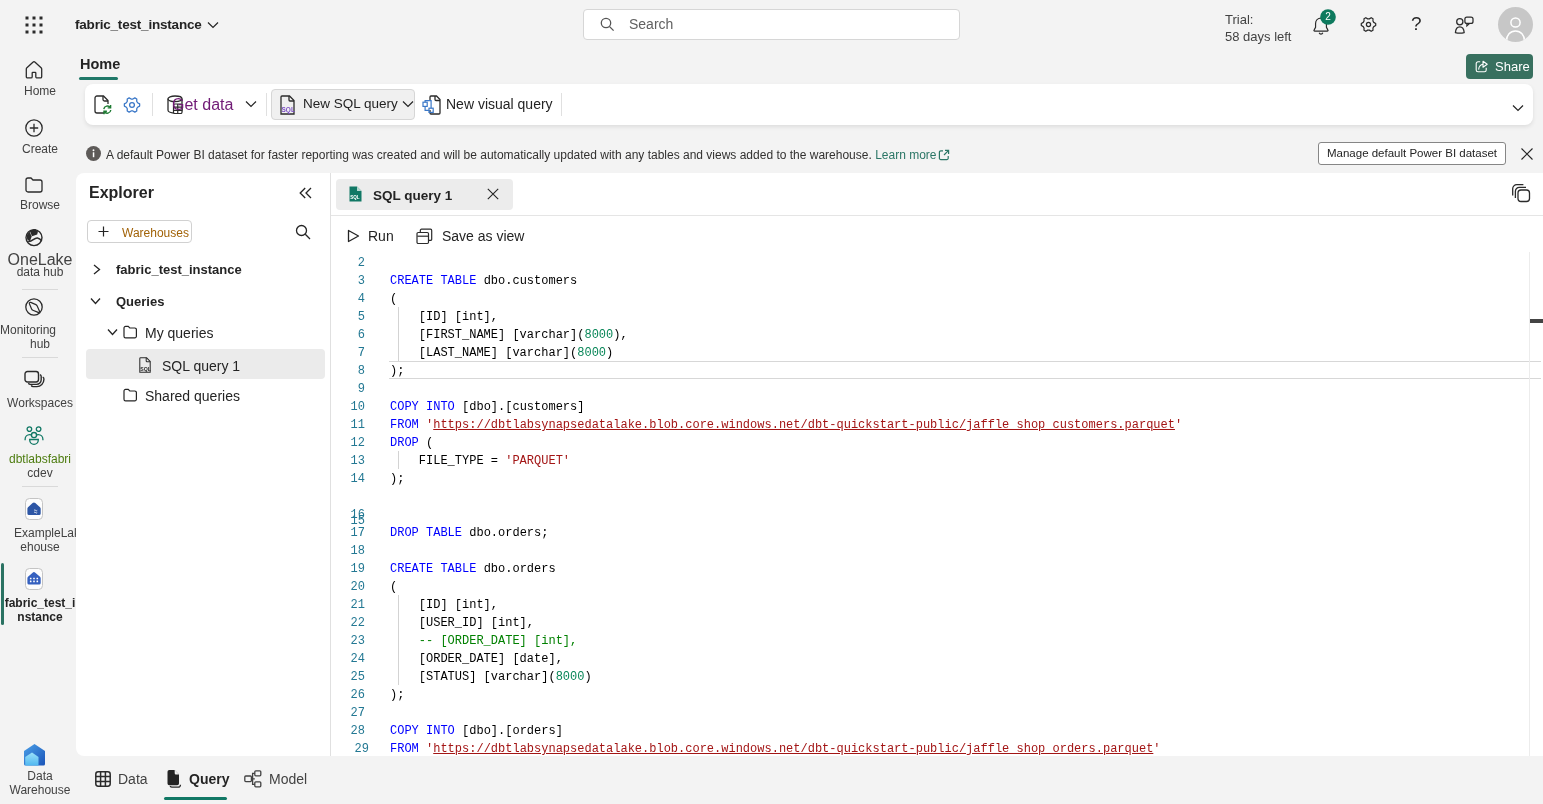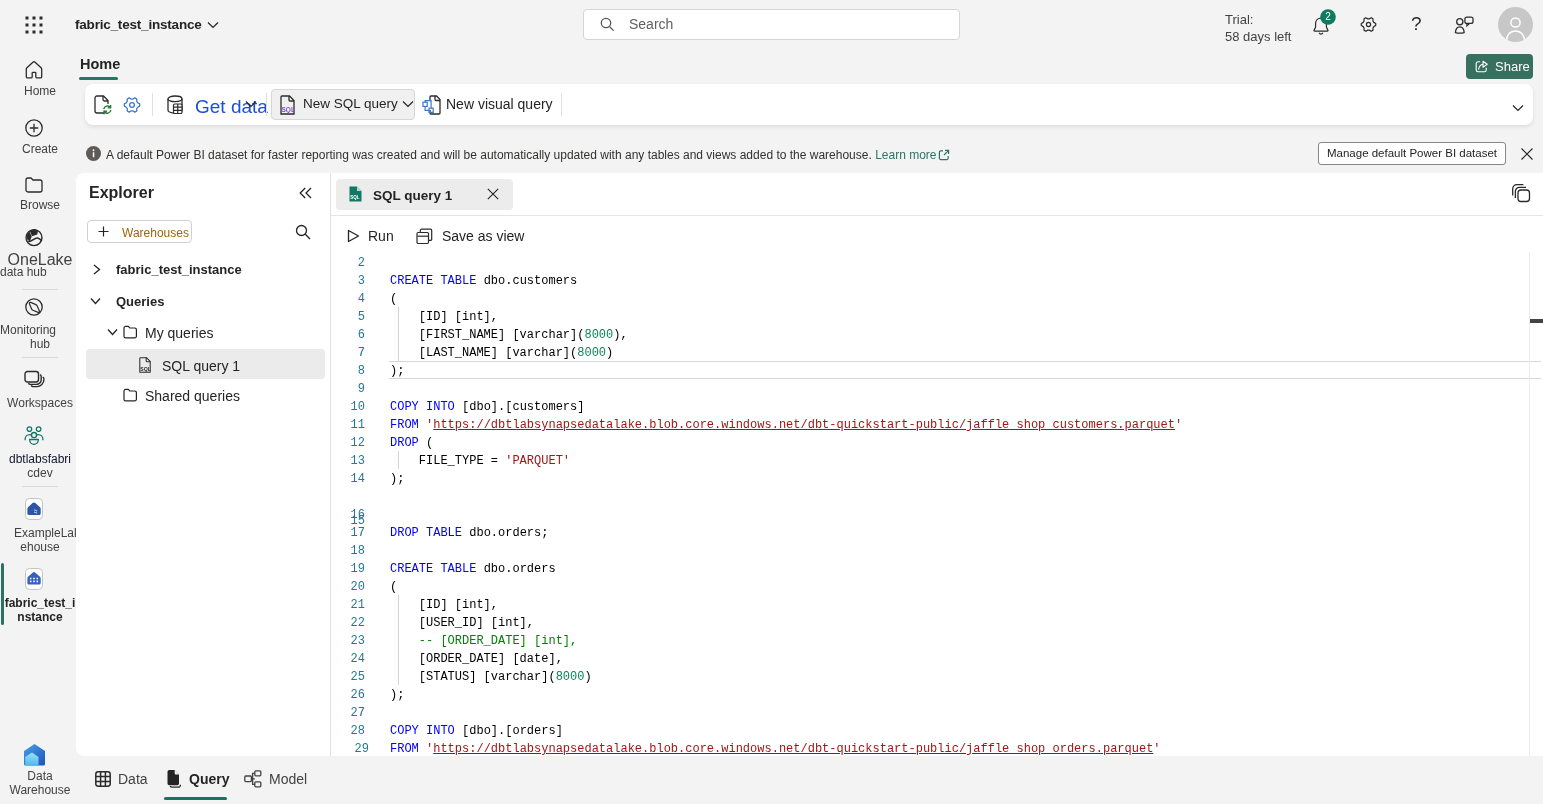--- a/index.html
+++ b/index.html
@@ -100,21 +100,21 @@
 <path d="M2 5 a2 2 0 0 1 2 -2 h3 l2 2 h7 a2 2 0 0 1 2 2 v8 a2 2 0 0 1 -2 2 H4 a2 2 0 0 1 -2 -2 z" fill="none" stroke="#2b2b2b" stroke-width="1.3"></path>
   </svg>
 <div class="txt" style="left:0;top:198px;width:80px;text-align:center;font-size:12px;font-weight:400;color:#424242">Browse</div>
 <svg style="left:24px;top:227px" width="20" height="20" viewBox="0 0 20 20">
 <circle cx="10" cy="10.6" r="8" fill="none" stroke="#2b2b2b" stroke-width="1.4"></circle>
 <path d="M5.6 3.4 L11.3 2 L14 4.5 L13.2 7.6 L8 9.3 Z" fill="#2b2b2b"></path>
 <path d="M2.6 8.2 L5.5 4.6 L7.7 9.5 L5.9 14.2 L3.2 12.6 Z" fill="#2b2b2b"></path>
 <path d="M4.2 14.3 c3.4 1.1 6.3 -3.9 9.3 -3.2 c1.9 0.45 3.3 1.5 4.1 2.9" fill="none" stroke="#2b2b2b" stroke-width="1.5"></path>
   </svg>
 <div class="txt" style="left:0;top:251px;width:80px;text-align:center;font-size:16px;font-weight:400;color:#424242">OneLake</div>
-<div class="txt" style="left:0;top:265px;width:80px;font-size:12px;font-weight:400;color:#424242">data hub</div>
+<div class="txt" style="left:0;top:265px;width:80px;text-align:center;font-size:12px;font-weight:400;color:#424242">data hub</div>
 <div class="abs" style="left:22px;top:289px;width:36px;border-top:1px solid #d9d9d9"></div>
 <svg style="left:24px;top:297px" width="20" height="20" viewBox="0 0 20 20">
 <circle cx="10" cy="10" r="8.2" fill="none" stroke="#2b2b2b" stroke-width="1.3"></circle>
 <path d="M6.7 5.4 c-0.9 -0.4 -1.7 0.4 -1.3 1.3 l2.2 5.2 a2.4 2.4 0 0 0 1.3 1.3 l5.2 2.2 c0.9 0.4 1.7 -0.4 1.3 -1.3 l-2.2 -5.2 a2.4 2.4 0 0 0 -1.3 -1.3 z" fill="none" stroke="#2b2b2b" stroke-width="1.2"></path>
   </svg>
 <div class="txt" style="left:0;top:323px;width:80px;text-align:left;font-size:12px;font-weight:400;color:#424242">Monitoring</div>
 <div class="txt" style="left:0;top:337px;width:80px;text-align:center;font-size:12px;font-weight:400;color:#424242">hub</div>
 <div class="abs" style="left:22px;top:357px;width:36px;border-top:1px solid #d9d9d9"></div>
 <svg style="left:24px;top:370px" width="21" height="19" viewBox="0 0 21 19">
 <rect x="1" y="1.5" width="13.5" height="10.5" rx="2.4" fill="none" stroke="#2b2b2b" stroke-width="1.4"></rect>
@@ -123,21 +123,21 @@
   </svg>
 <div class="txt" style="left:0;top:396px;width:80px;text-align:center;font-size:12px;font-weight:400;color:#424242">Workspaces</div>
 <svg style="left:24px;top:426px" width="20" height="20" viewBox="0 0 20 20">
 <circle cx="5.4" cy="3.1" r="2.3" fill="none" stroke="#117865" stroke-width="1.3"></circle>
 <circle cx="14.6" cy="3.1" r="2.3" fill="none" stroke="#117865" stroke-width="1.3"></circle>
 <circle cx="10" cy="9.1" r="2.6" fill="none" stroke="#117865" stroke-width="1.3"></circle>
 <path d="M1.1 14.3 v-1.1 c0 -2.6 2 -4.6 4.6 -4.6 c0.9 0 1.7 0.2 2.4 0.7" fill="none" stroke="#117865" stroke-width="1.3"></path>
 <path d="M18.9 14.3 v-1.1 c0 -2.6 -2 -4.6 -4.6 -4.6 c-0.9 0 -1.7 0.2 -2.4 0.7" fill="none" stroke="#117865" stroke-width="1.3"></path>
 <path d="M5.7 13.5 h8.6 v0.6 a4.3 4.3 0 0 1 -8.6 0 z" fill="none" stroke="#117865" stroke-width="1.3"></path>
   </svg>
-<div class="txt" style="left:0;top:452px;width:80px;text-align:center;font-size:12px;font-weight:400;color:#0f172a">dbtlabsfabri</div>
+<div class="txt" style="left:0;top:452px;width:80px;text-align:center;font-size:12px;font-weight:400;color:#4d7c0f">dbtlabsfabri</div>
 <div class="txt" style="left:0;top:466px;width:80px;text-align:center;font-size:12px;font-weight:400;color:#424242">cdev</div>
 <div class="abs" style="left:22px;top:486px;width:36px;border-top:1px solid #d9d9d9"></div>
 <svg style="left:25px;top:498px" width="18" height="22" viewBox="0 0 18 22">
 <rect x="0.5" y="0.5" width="17" height="21" rx="4" fill="#fdfdfd" stroke="#c4c4c4" stroke-width="1"></rect>
 <path d="M3 9.2 L7.6 5.1 a2 2 0 0 1 2.7 0 L15 9.2 a2 2 0 0 1 0.7 1.5 V15.4 a1.6 1.6 0 0 1 -1.6 1.6 H4 A1.6 1.6 0 0 1 2.4 15.4 V10.7 A2 2 0 0 1 3 9.2 z" fill="#2d56a5"></path>
 <path d="M9 12.4 c0.5 -0.5 1.1 -0.5 1.6 0 c0.5 0.5 1.1 0.5 1.6 0 M9 14.6 c0.5 -0.5 1.1 -0.5 1.6 0 c0.5 0.5 1.1 0.5 1.6 0" fill="none" stroke="#fff" stroke-width="0.9"></path>
   </svg>
 <div class="txt" style="left:0;top:526px;width:80px;text-align:right;font-size:12px;font-weight:400;color:#424242">ExampleLak</div>
 <div class="txt" style="left:0;top:540px;width:80px;text-align:center;font-size:12px;font-weight:400;color:#424242">ehouse</div>
 <div class="abs" style="left:1px;top:563px;width:3px;height:62px;background:#2a7262;border-radius:2px"></div>
@@ -186,21 +186,21 @@
 <path d="M19.41 9.21 L19.41 11.79 L17.00 13.09 L16.00 14.83 L16.07 17.57 L13.84 18.86 L11.50 17.43 L9.50 17.43 L7.16 18.86 L4.93 17.57 L5.00 14.83 L4.00 13.09 L1.59 11.79 L1.59 9.21 L4.00 7.91 L5.00 6.17 L4.93 3.43 L7.16 2.14 L9.50 3.57 L11.50 3.57 L13.84 2.14 L16.07 3.43 L16.00 6.17 L17.00 7.91 Z" fill="none" stroke="#3b78c8" stroke-width="1.5" stroke-linejoin="round"></path>
 <circle cx="10.5" cy="10.5" r="2.8" fill="none" stroke="#3b78c8" stroke-width="1.5"></circle>
   </svg>
 <div class="abs" style="left:152px;top:93px;width:1px;height:23px;background:#e0e0e0"></div>
 <svg style="left:166px;top:95px" width="18" height="19" viewBox="0 0 18 19">
 <path d="M2 3.8 C2 2.2 5.1 1 9 1 s7 1.2 7 2.8 v11.4 c0 1.6 -3.1 2.8 -7 2.8 s-7 -1.2 -7 -2.8 z" fill="none" stroke="#2b2b2b" stroke-width="1.3"></path>
 <path d="M2 3.8 c0 1.6 3.1 2.8 7 2.8 s7 -1.2 7 -2.8" fill="none" stroke="#2b2b2b" stroke-width="1.3"></path>
 <rect x="7.5" y="9" width="8.5" height="9.5" rx="1.2" fill="#fff" stroke="#2b2b2b" stroke-width="1.2"></rect>
 <path d="M7.5 12.1 h8.5 M7.5 15.3 h8.5 M11.75 9 v9.5" stroke="#2b2b2b" stroke-width="1.2"></path>
   </svg>
-<div class="txt" style="left:195px;top:96px;font-size:19px;color:#1d4ed8">Get data</div>
+<div class="txt" style="left:172px;top:96px;font-size:16px;color:#701a75">Get data</div>
 <svg style="left:245px;top:100px" width="12" height="8" viewBox="0 0 12 8">
     <path d="M1 1.5 L6 6.5 L11 1.5" fill="none" stroke="#242424" stroke-width="1.2"></path>
   </svg>
 <div class="abs" style="left:266px;top:93px;width:1px;height:23px;background:#e0e0e0"></div>
 <div class="abs" style="left:271px;top:89px;width:144px;height:31px;background:#f0f0f0;border:1px solid #d6d6d6;border-radius:4px"></div>
 <svg style="left:279px;top:95px" width="17" height="20" viewBox="0 0 17 20">
 <path d="M2 19 V2 a1 1 0 0 1 1 -1 h7.5 L15 5.5 V19 z" fill="none" stroke="#2b2b2b" stroke-width="1.3"></path>
 <path d="M10 1 v4 a1 1 0 0 0 1 1 h4" fill="none" stroke="#2b2b2b" stroke-width="1.3"></path>
 <text x="2.5" y="17" font-size="6.5" font-weight="bold" fill="#7c4fc4" font-family="Liberation Sans, sans-serif">SQL</text>
   </svg>

